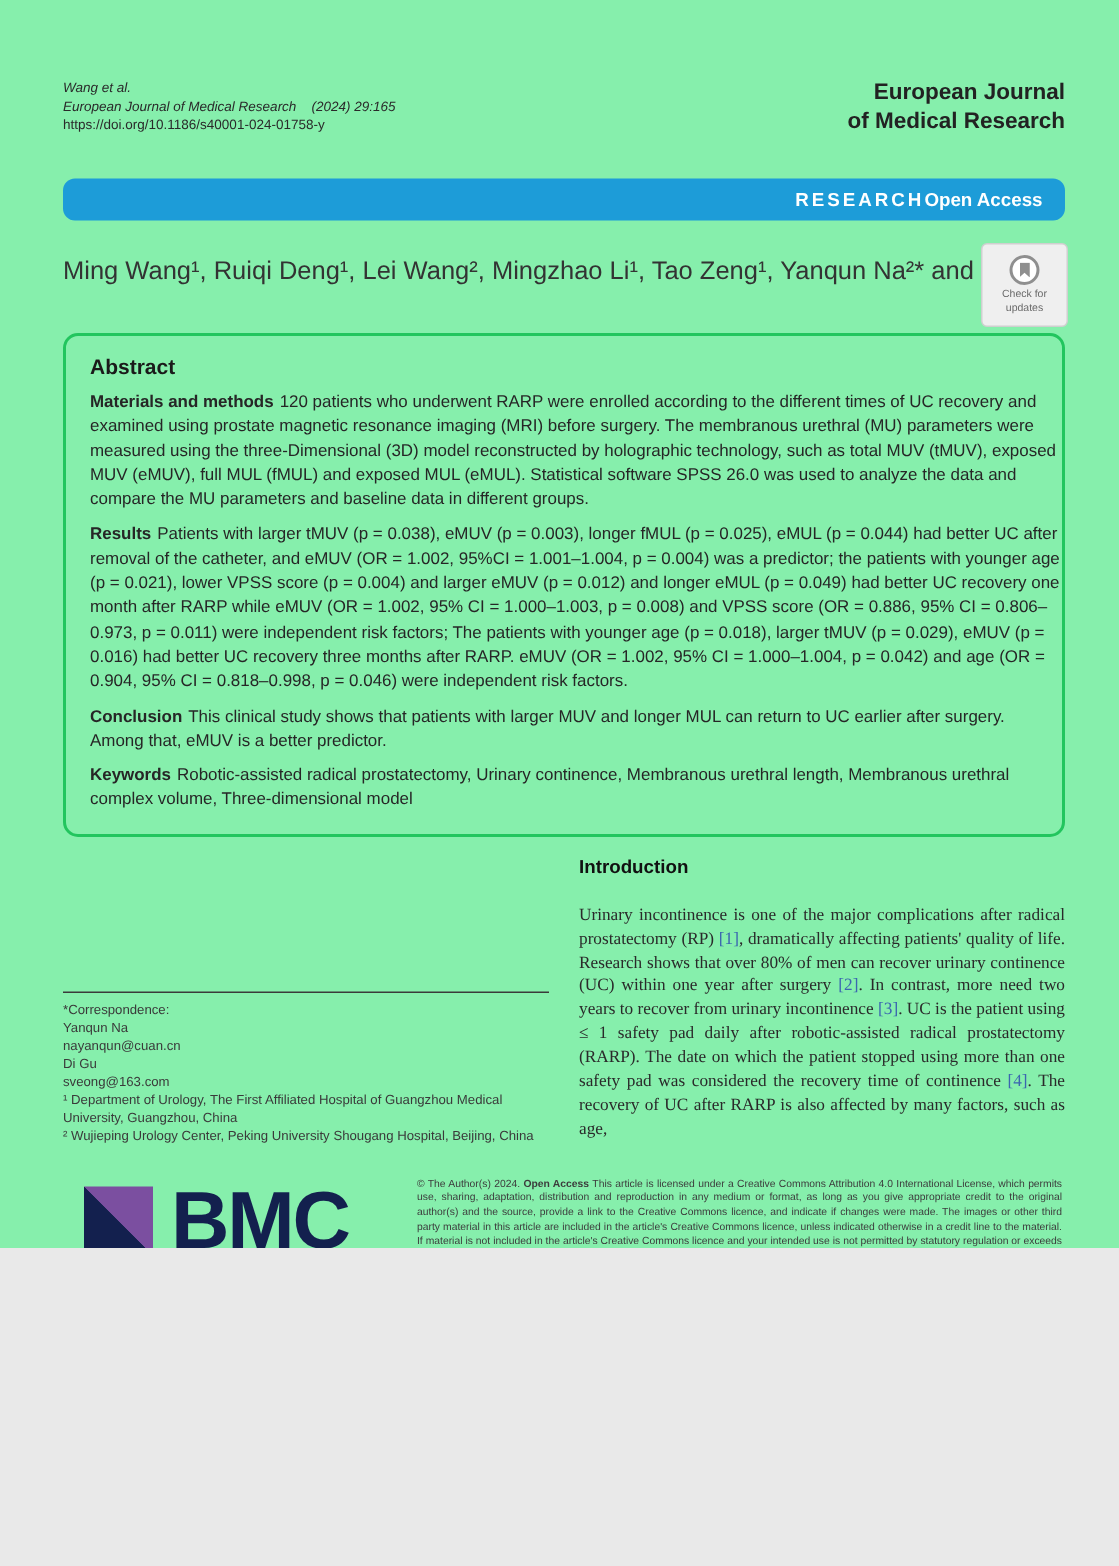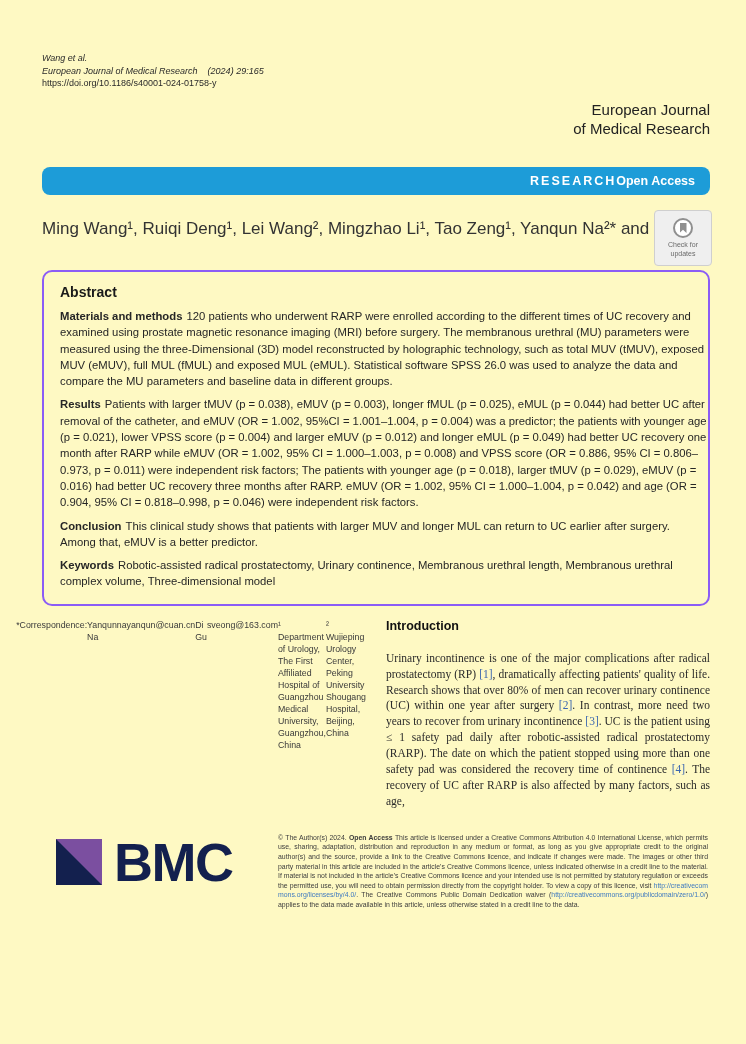--- a/index.html
+++ b/index.html
@@ -1,29 +1,29 @@
 <!DOCTYPE html>
 <html><head>
 <meta charset="utf-8">
 <style>
   * { margin:0; padding:0; box-sizing:border-box; }
   html,body { background:#e9e9e9; }
   .page {
-    position:relative; width:746px; height:1044px; margin:0 auto;
-    background:#fef9c3; color:#232323; overflow:hidden;
+    position:relative; width:746px; height:832px; margin:0 auto;
+    background:#86efac; color:#232323; overflow:hidden;
     font-family:"Liberation Sans", sans-serif;
   }
   .content { padding:52px 36px 0 42px; }
 
   
   .hdr { display:flex; justify-content:space-between; align-items:flex-start; }
   .hdr-left { font-size:9px; line-height:12.5px; color:#2a2a2a; }
   .hdr-left .it { font-style:italic; }
   .hdr-left .doi { font-style:normal; }
-  .hdr-right { text-align:right; font-size:15px; line-height:19px; font-weight:400; color:#222;margin-top:48px; }
+  .hdr-right { text-align:right; font-size:15px; line-height:19px; font-weight:700; color:#222; }
 
   
   .banner {
     margin-top:29px; height:28px; border-radius:8px; background:#1d9cd8;
     display:flex; justify-content:flex-end; align-items:center; padding:0 15px;
     color:#fff; font-weight:700; font-size:12.5px;
   }
   .banner .rtype { letter-spacing:2px; }
 
   
@@ -45,31 +45,31 @@
   .check-bookmark {
     width:7px; height:10px; background:#8f8f8f;
     clip-path: polygon(0 0, 100% 0, 100% 100%, 50% 68%, 0 100%);
   }
   .check-text { font-size:7px; line-height:8.5px; color:#6a6a6a; margin-top:3px; text-align:center; }
 
   .authors { margin-top:24px; font-size:17px; color:#333; }
 
   
   .abs-box {
-    margin-top:31px; border:2px solid #8b5cf6; border-radius:10px;
+    margin-top:31px; border:2px solid #22c55e; border-radius:10px;
     padding:12px 0 14px 16px;
   }
   .abs-heading { font-size:14px; font-weight:700; color:#1a1a1a; margin-bottom:8px; }
   .abs-p { font-size:11.3px; line-height:16.3px; color:#262626; margin-bottom:7px; }
   .abs-p:last-child { margin-bottom:0; }
   .abs-label { font-weight:700; padding-right:4px; }
 
   
   .cols { display:flex; gap:20px; margin-top:13px; }
-  .col-left { width:324px; display:flex; justify-content:flex-end; min-height:192px; }
+  .col-left { width:324px; display:flex; flex-direction:column; justify-content:flex-end; min-height:192px; }
   .col-right { width:324px; }
   .fn-rule { border-top:1px solid #3a3a3a; margin-bottom:5px; }
   .fn-line { font-size:8.8px; line-height:12px; color:#3a3a3a; }
   .intro-heading { font-size:12.5px; font-weight:700; color:#111; margin-bottom:18px; }
   .intro-body {
     font-family:"Liberation Serif", serif; font-size:11.5px; line-height:15.9px;
     color:#2a2a2a; text-align:justify;
   }
   .seg-ref { color:#3b66b0; cursor:pointer; }
   .seg-link { color:#3f7ac0; cursor:pointer; word-break:break-all; }

